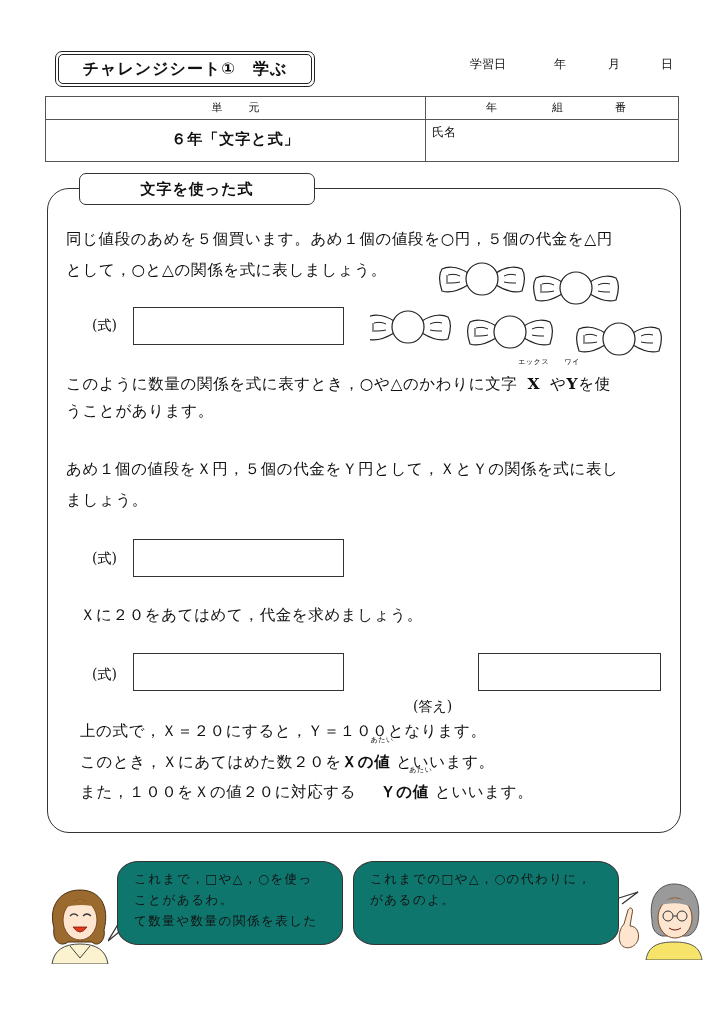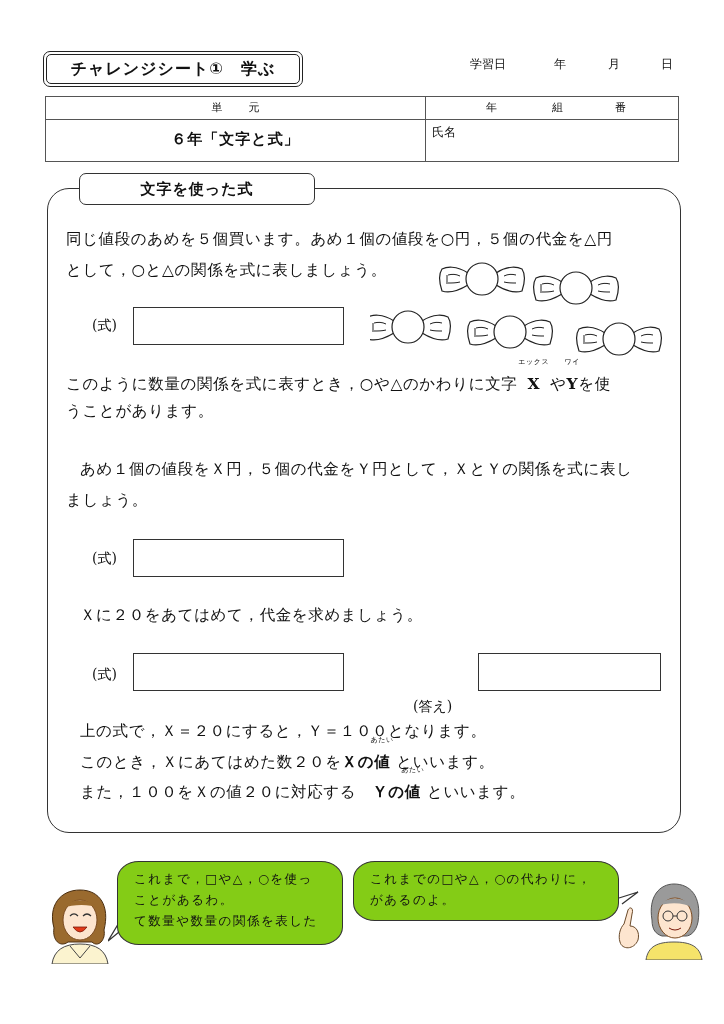--- a/index.html
+++ b/index.html
@@ -2,21 +2,21 @@
 <html><head>
 <meta charset="utf-8">
 <style>
   html, body { margin: 0; padding: 0; background: #ffffff; }
   body { width: 724px; height: 1024px; position: relative; overflow: hidden;
          font-family: "DejaVu Serif", "Liberation Serif", serif; color: #111; }
   .abs { position: absolute; }
   .sans { font-family: "DejaVu Sans", "Liberation Sans", sans-serif; }
 
   
-  .title-box { left: 43px; top: 51px; width: 260px; height: 36px;
+  .title-box { left: 55px; top: 51px; width: 260px; height: 36px;
     border: 1.5px solid #222; border-radius: 7px; box-sizing: border-box; }
   .title-box-inner { position: absolute; left: 2px; top: 2px; right: 2px; bottom: 2px;
     border: 1px solid #222; border-radius: 5px; display: flex; align-items: center;
     justify-content: center; font-size: 16px; font-weight: bold; letter-spacing: 1px; }
 
   .date-row { top: 56px; left: 470px; font-size: 12px; }
   .date-row span { position: absolute; white-space: nowrap; }
 
   
   .info-table { left: 45px; top: 96px; width: 634px; height: 66px;
@@ -39,21 +39,21 @@
 
   .p { position: absolute; font-size: 15.5px; line-height: 31px; white-space: nowrap; letter-spacing: 0.6px; }
   .label { position: absolute; font-size: 14px; }
   .ans-box { position: absolute; border: 1.3px solid #333; box-sizing: border-box; background: #fff; }
 
   .ruby-wrap { position: relative; display: inline-block; }
   .ruby-wrap .rt { position: absolute; left: 50%; transform: translateX(-50%); top: -10px; font-size: 7px; line-height: 8px; white-space: nowrap; font-weight: normal; }
   .b { font-weight: bold; }
 
   
-  .bubble { position: absolute; border: 1.3px solid #333; border-radius: 22px / 18px; box-sizing: border-box; background: #84cc16;
+  .bubble { position: absolute; border: 1.3px solid #333; border-radius: 22px / 18px; box-sizing: border-box; background: #0f766e;
     font-family: "DejaVu Sans", "Liberation Sans", sans-serif; font-size: 12.5px; line-height: 21px; letter-spacing: 1.5px; }
   .bubble .txt { position: absolute; left: 16px; top: 6px; white-space: nowrap; }
 </style>
 </head>
 <body>
 
 <div class="abs title-box sans">
   <div class="title-box-inner">チャレンジシート①　学ぶ</div>
 </div>
 
@@ -100,37 +100,37 @@
   <use href="#candy" x="38" y="72"></use>
   <use href="#candy" x="140" y="77"></use>
   <use href="#candy" x="249" y="84"></use>
 </svg>
 
 <div class="p" style="left:66px; top:368px;">
   <span>このように数量の関係を式に表すとき，○や△のかわりに文字</span><span class="ruby-wrap b" style="margin:0 10px 12px 10px;"><span class="rt">エックス</span><span>X</span></span><span>や</span><span class="ruby-wrap b"><span class="rt">ワイ</span><span>Y</span></span><span>を使</span>
 </div>
 <div class="p" style="left:66px; top:396px;">うことがあります。</div>
 
-<div class="p" style="left:80px; top:454px;">あめ１個の値段をＸ円，５個の代金をＹ円として，ＸとＹの関係を式に表し</div>
+<div class="p" style="left:66px; top:454px;">あめ１個の値段をＸ円，５個の代金をＹ円として，ＸとＹの関係を式に表し</div>
 <div class="p" style="left:66px; top:485px;">ましょう。</div>
 <div class="label" style="left:92px; top:550px;">(式)</div>
 <div class="ans-box" style="left:133px; top:539px; width:211px; height:38px;"></div>
 
 <div class="p" style="left:80px; top:600px;">Ｘに２０をあてはめて，代金を求めましょう。</div>
 <div class="label" style="left:92px; top:666px;">(式)</div>
 <div class="ans-box" style="left:133px; top:653px; width:211px; height:38px;"></div>
 <div class="label" style="left:413px; top:698px;">(答え)</div>
 <div class="ans-box" style="left:478px; top:653px; width:183px; height:38px;"></div>
 
 <div class="p" style="left:80px; top:716px;">上の式で，Ｘ＝２０にすると，Ｙ＝１００となります。</div>
 <div class="p" style="left:80px; top:746px;">
   <span>このとき，Ｘにあてはめた数２０を</span><span class="b">Ｘの</span><span class="ruby-wrap b" style="margin-right:6px;"><span class="rt">あたい</span><span>値</span></span><span>といいます。</span>
 </div>
 <div class="p" style="left:80px; top:776px;">
-  <span>また，１００をＸの値２０に対応する</span><span class="b" style="margin-left:16px;">Ｙの</span><span class="ruby-wrap b" style="margin-right:6px;"><span class="rt">あたい</span><span>値</span></span><span>といいます。</span>
+  <span>また，１００をＸの値２０に対応する</span><span class="b" style="margin-left:24px;">Ｙの</span><span class="ruby-wrap b" style="margin-right:6px;"><span class="rt">あたい</span><span>値</span></span><span>といいます。</span>
 </div>
 
 <svg class="abs" style="left:40px; top:880px;" width="80" height="84" viewBox="0 0 80 84">
   <path d="M12,84 C14,70 24,64 40,64 C56,64 66,70 68,84 Z" fill="#fbf3cf" stroke="#444" stroke-width="1"></path>
   <path d="M30,66 L40,78 L50,66" fill="none" stroke="#444" stroke-width="1"></path>
   <path d="M14,48 C8,26 20,10 40,10 C60,10 70,26 64,50 C66,60 58,68 52,62 L28,62 C20,68 12,60 14,48 Z" fill="#9a6a2e" stroke="#4a2e10" stroke-width="1"></path>
   <ellipse cx="40" cy="40" rx="17" ry="20" fill="#fde5cf" stroke="#7a4a20" stroke-width="1"></ellipse>
   <path d="M22,28 C30,18 50,18 58,28 C50,24 34,24 22,28 Z" fill="#9a6a2e"></path>
   <path d="M30,36 q4,-4 8,0 M43,36 q4,-4 8,0" fill="none" stroke="#333" stroke-width="1.2"></path>
   <path d="M33,47 q7,10 14,0 Z" fill="#e23a1a" stroke="#7a1a0a" stroke-width="0.8"></path>
@@ -139,21 +139,21 @@
   <path d="M18,50 L0,80 L22,62" fill="#fff" stroke="#333" stroke-width="1.3"></path>
 </svg>
 <div class="bubble" style="left:117px; top:861px; width:226px; height:84px;">
   <div class="txt">
     <div>これまで，□や△，○を使っ</div>
     <div>ことがあるわ。</div>
     <div>て数量や数量の関係を表した</div>
   </div>
 </div>
 
-<div class="bubble" style="left:353px; top:861px; width:266px; height:60px;">
+<div class="bubble" style="left:353px; top:861px; width:266px; height:84px;">
   <div class="txt">
     <div>これまでの□や△，○の代わりに，</div>
     <div>があるのよ。</div>
   </div>
 </div>
 <svg class="abs" style="left:610px; top:880px;" width="110" height="80" viewBox="0 0 110 80">
   <path d="M9,18 L28,12 L12,24" fill="#fff" stroke="#333" stroke-width="1.3"></path>
   <path d="M14,44 L18,30 C20,26 24,28 22,34 L20,46 C26,46 30,52 28,60 C24,70 12,70 10,62 C8,56 10,48 14,44 Z" fill="#fde5cf" stroke="#6a4a2a" stroke-width="1"></path>
   <path d="M36,80 C38,66 48,62 64,62 C80,62 90,66 92,80 Z" fill="#f5e36a" stroke="#555" stroke-width="1"></path>
   <path d="M42,40 C38,16 50,4 64,4 C80,4 92,16 88,42 C86,52 80,56 76,56 L52,56 C46,54 42,50 42,40 Z" fill="#9a9a9a" stroke="#555" stroke-width="1"></path>

